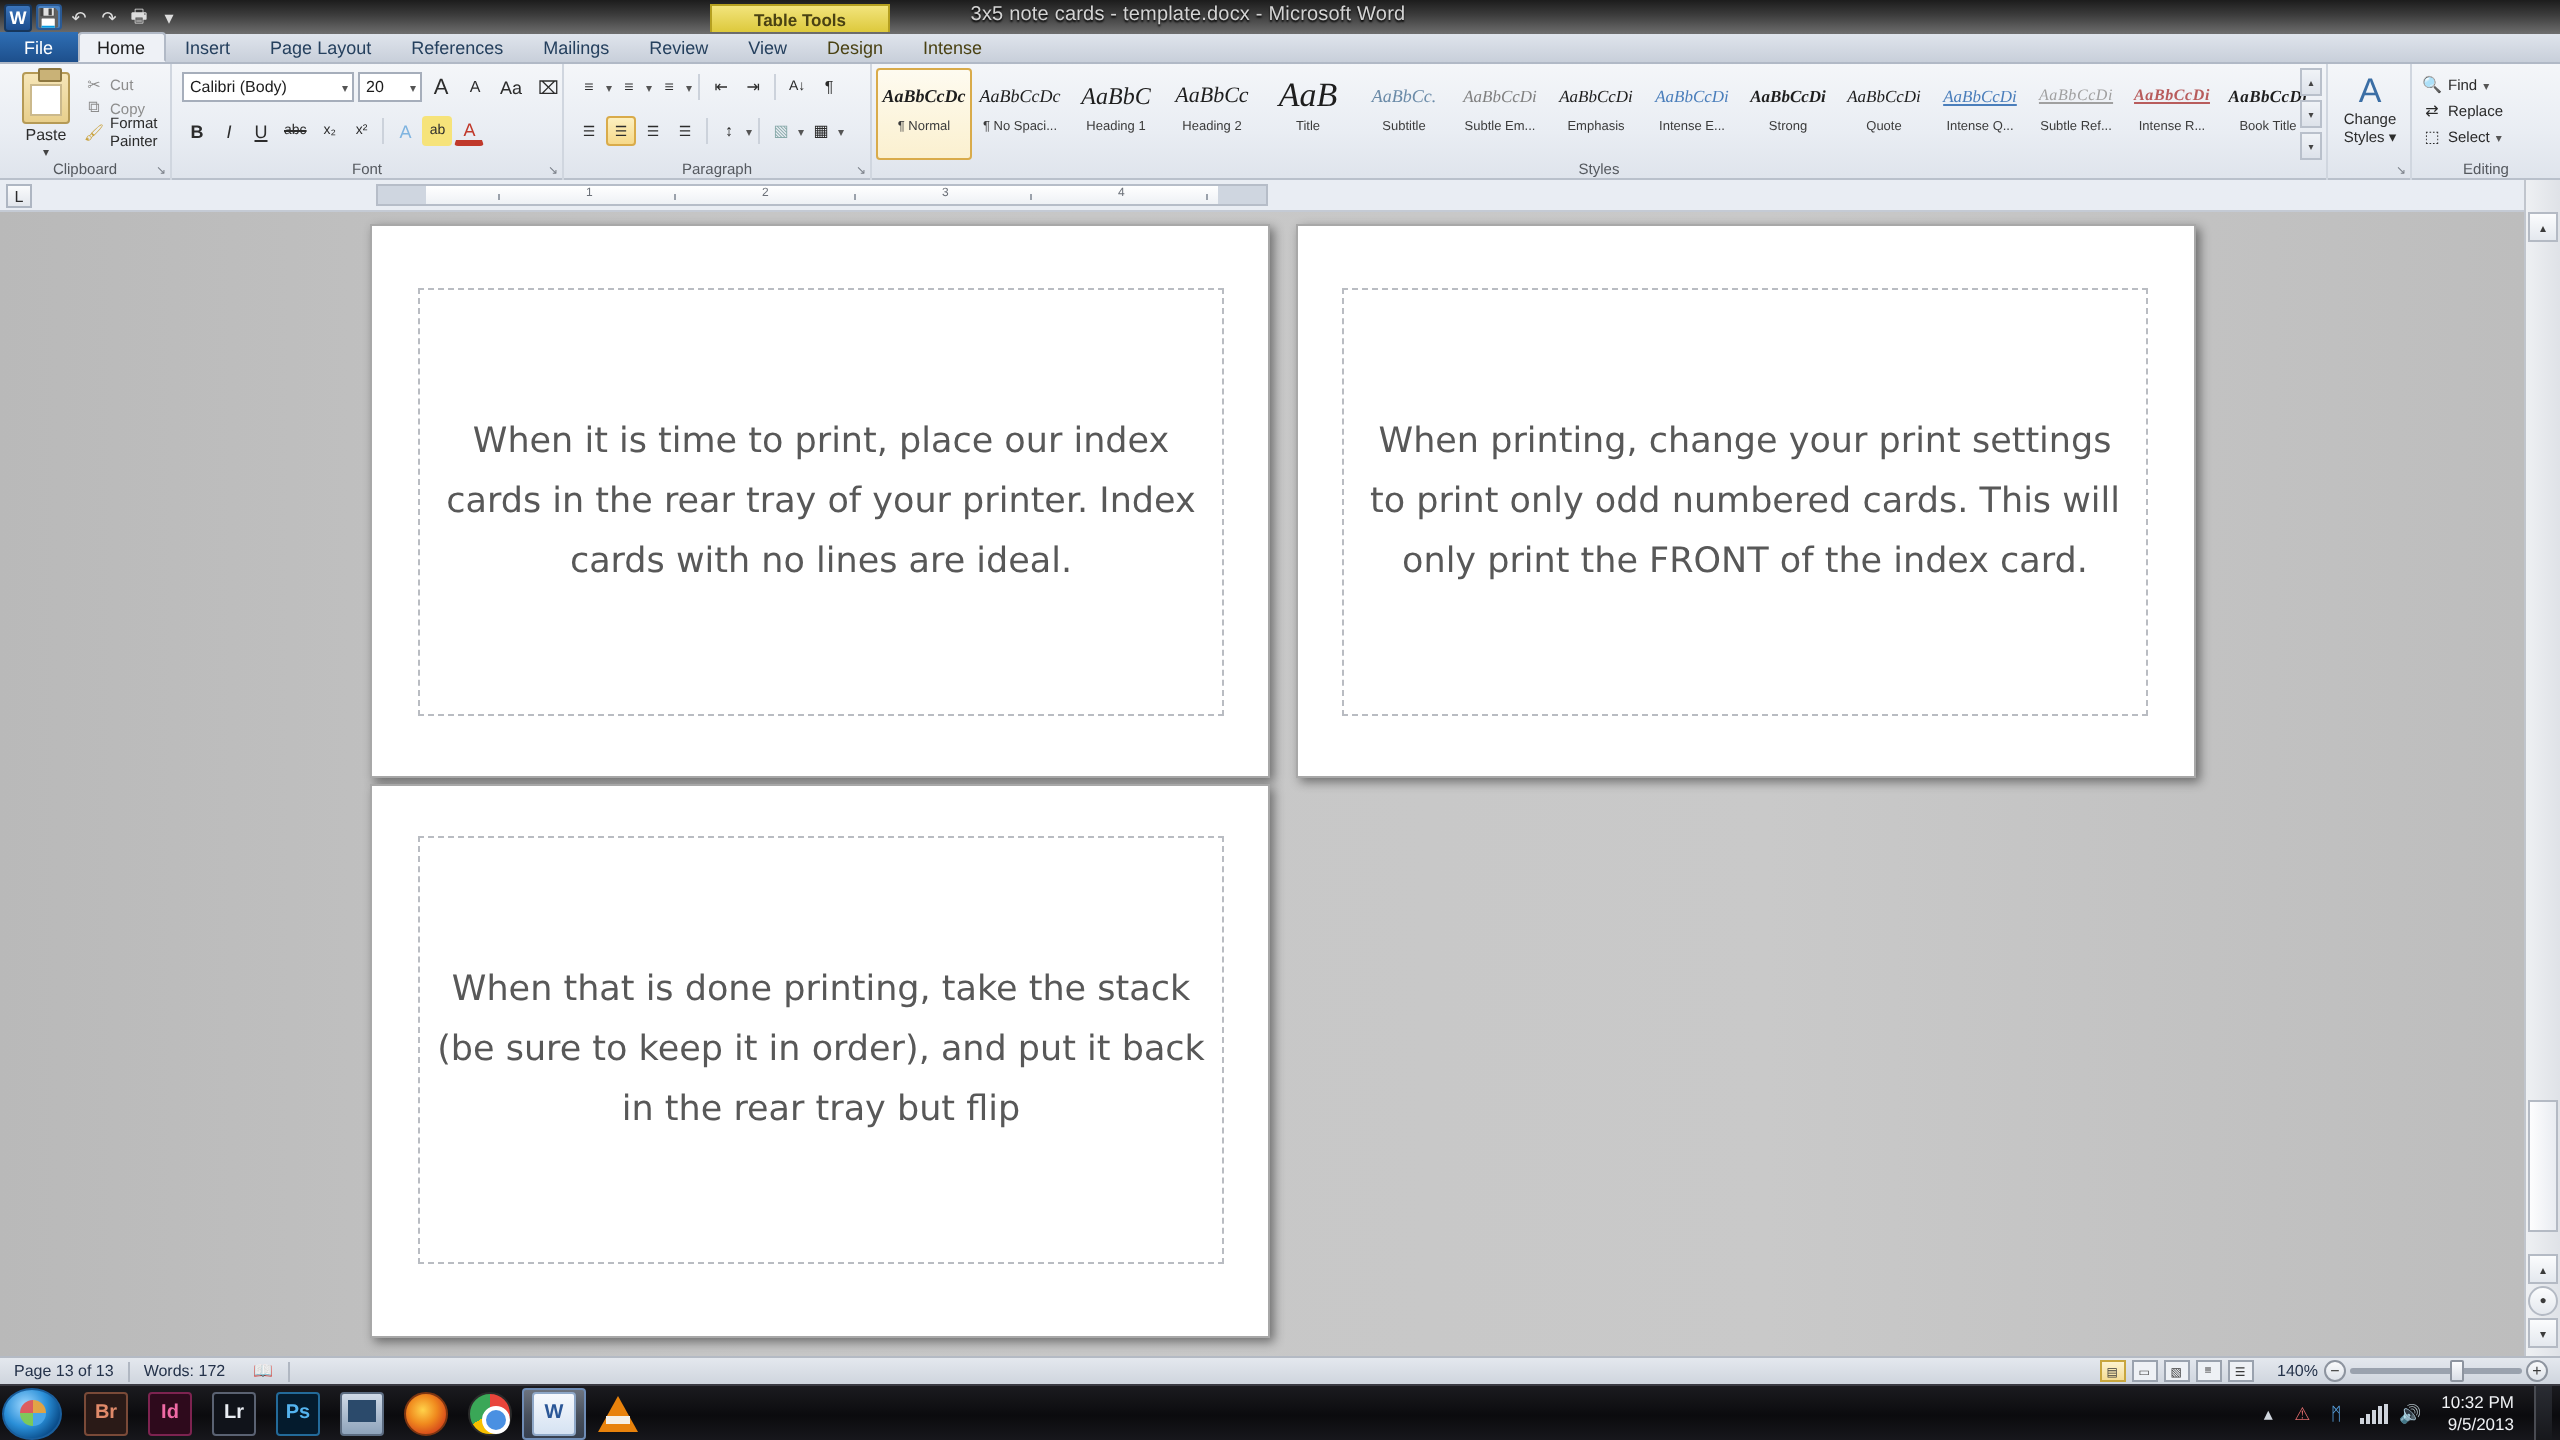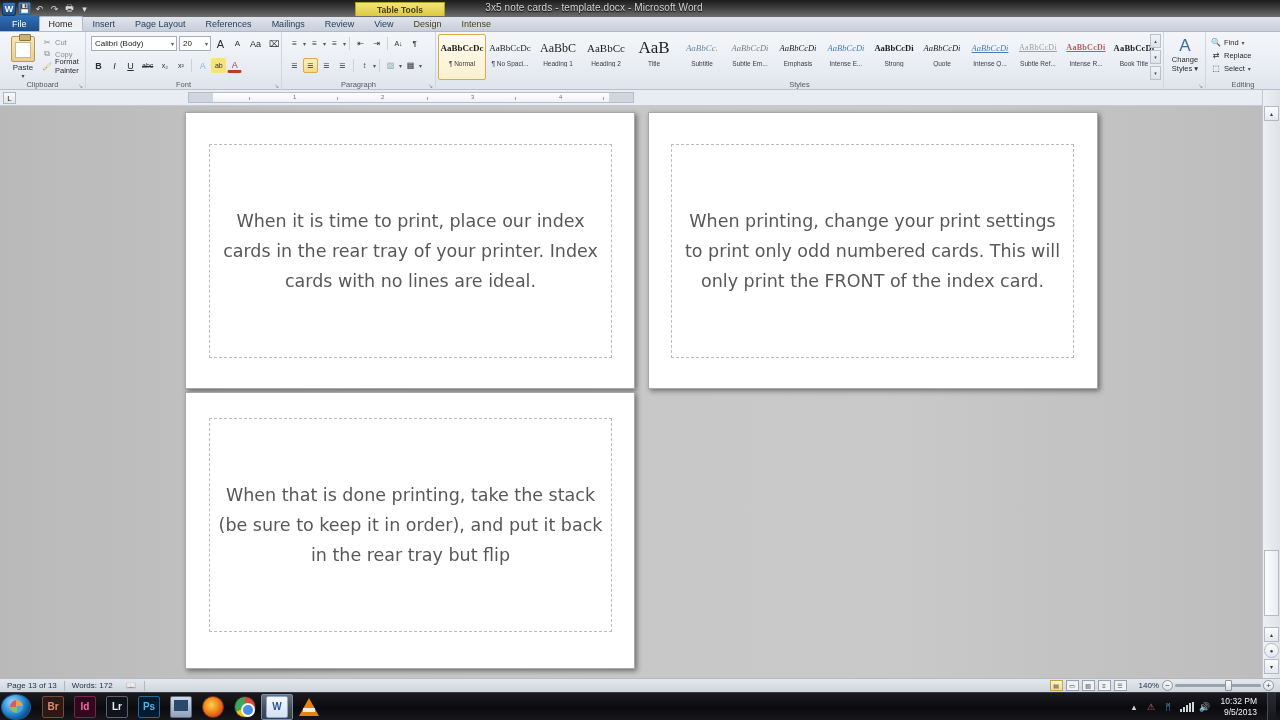--- a/index.html
+++ b/index.html
@@ -149,21 +149,21 @@
   .g-styles { left:436px; width:728px; }
   .gallery {
     position:absolute; top:2px; left:2px; display:flex; height:46px;
   }
   .styleitem {
     width:48px; height:46px; display:flex; flex-direction:column;
     align-items:center; justify-content:flex-start;
     border:1px solid transparent; border-radius:2px; padding-top:3px;
   }
   .styleitem.sel { border:1px solid #d9ab4a; background:linear-gradient(to bottom,#fefbf0,#fbf0cf);}
-  .sprev { font-size:9.5px; line-height:14px; height:20px; display:flex; align-items:center; color:#1e1e1e;}
+  .sprev { font-size:9.5px; line-height:14px; height:20px; display:flex; align-items:center; color:#1e1e1e;font-style:italic;}
   .sname { font-size:6.5px; color:#3b3b3b; margin-top:2px; white-space:nowrap; overflow:hidden; max-width:46px;}
   .galscroll {
     position:absolute; top:2px; right:2px; width:11px; height:46px;
     display:flex; flex-direction:column; justify-content:space-between;
   }
   .galscroll div {
     width:11px;height:14px; background:linear-gradient(to bottom,#f0f3f7,#dde2ea);
     border:1px solid #b9c0cb; font-size:5px; color:#444;
     display:flex;align-items:center;justify-content:center;
   }

